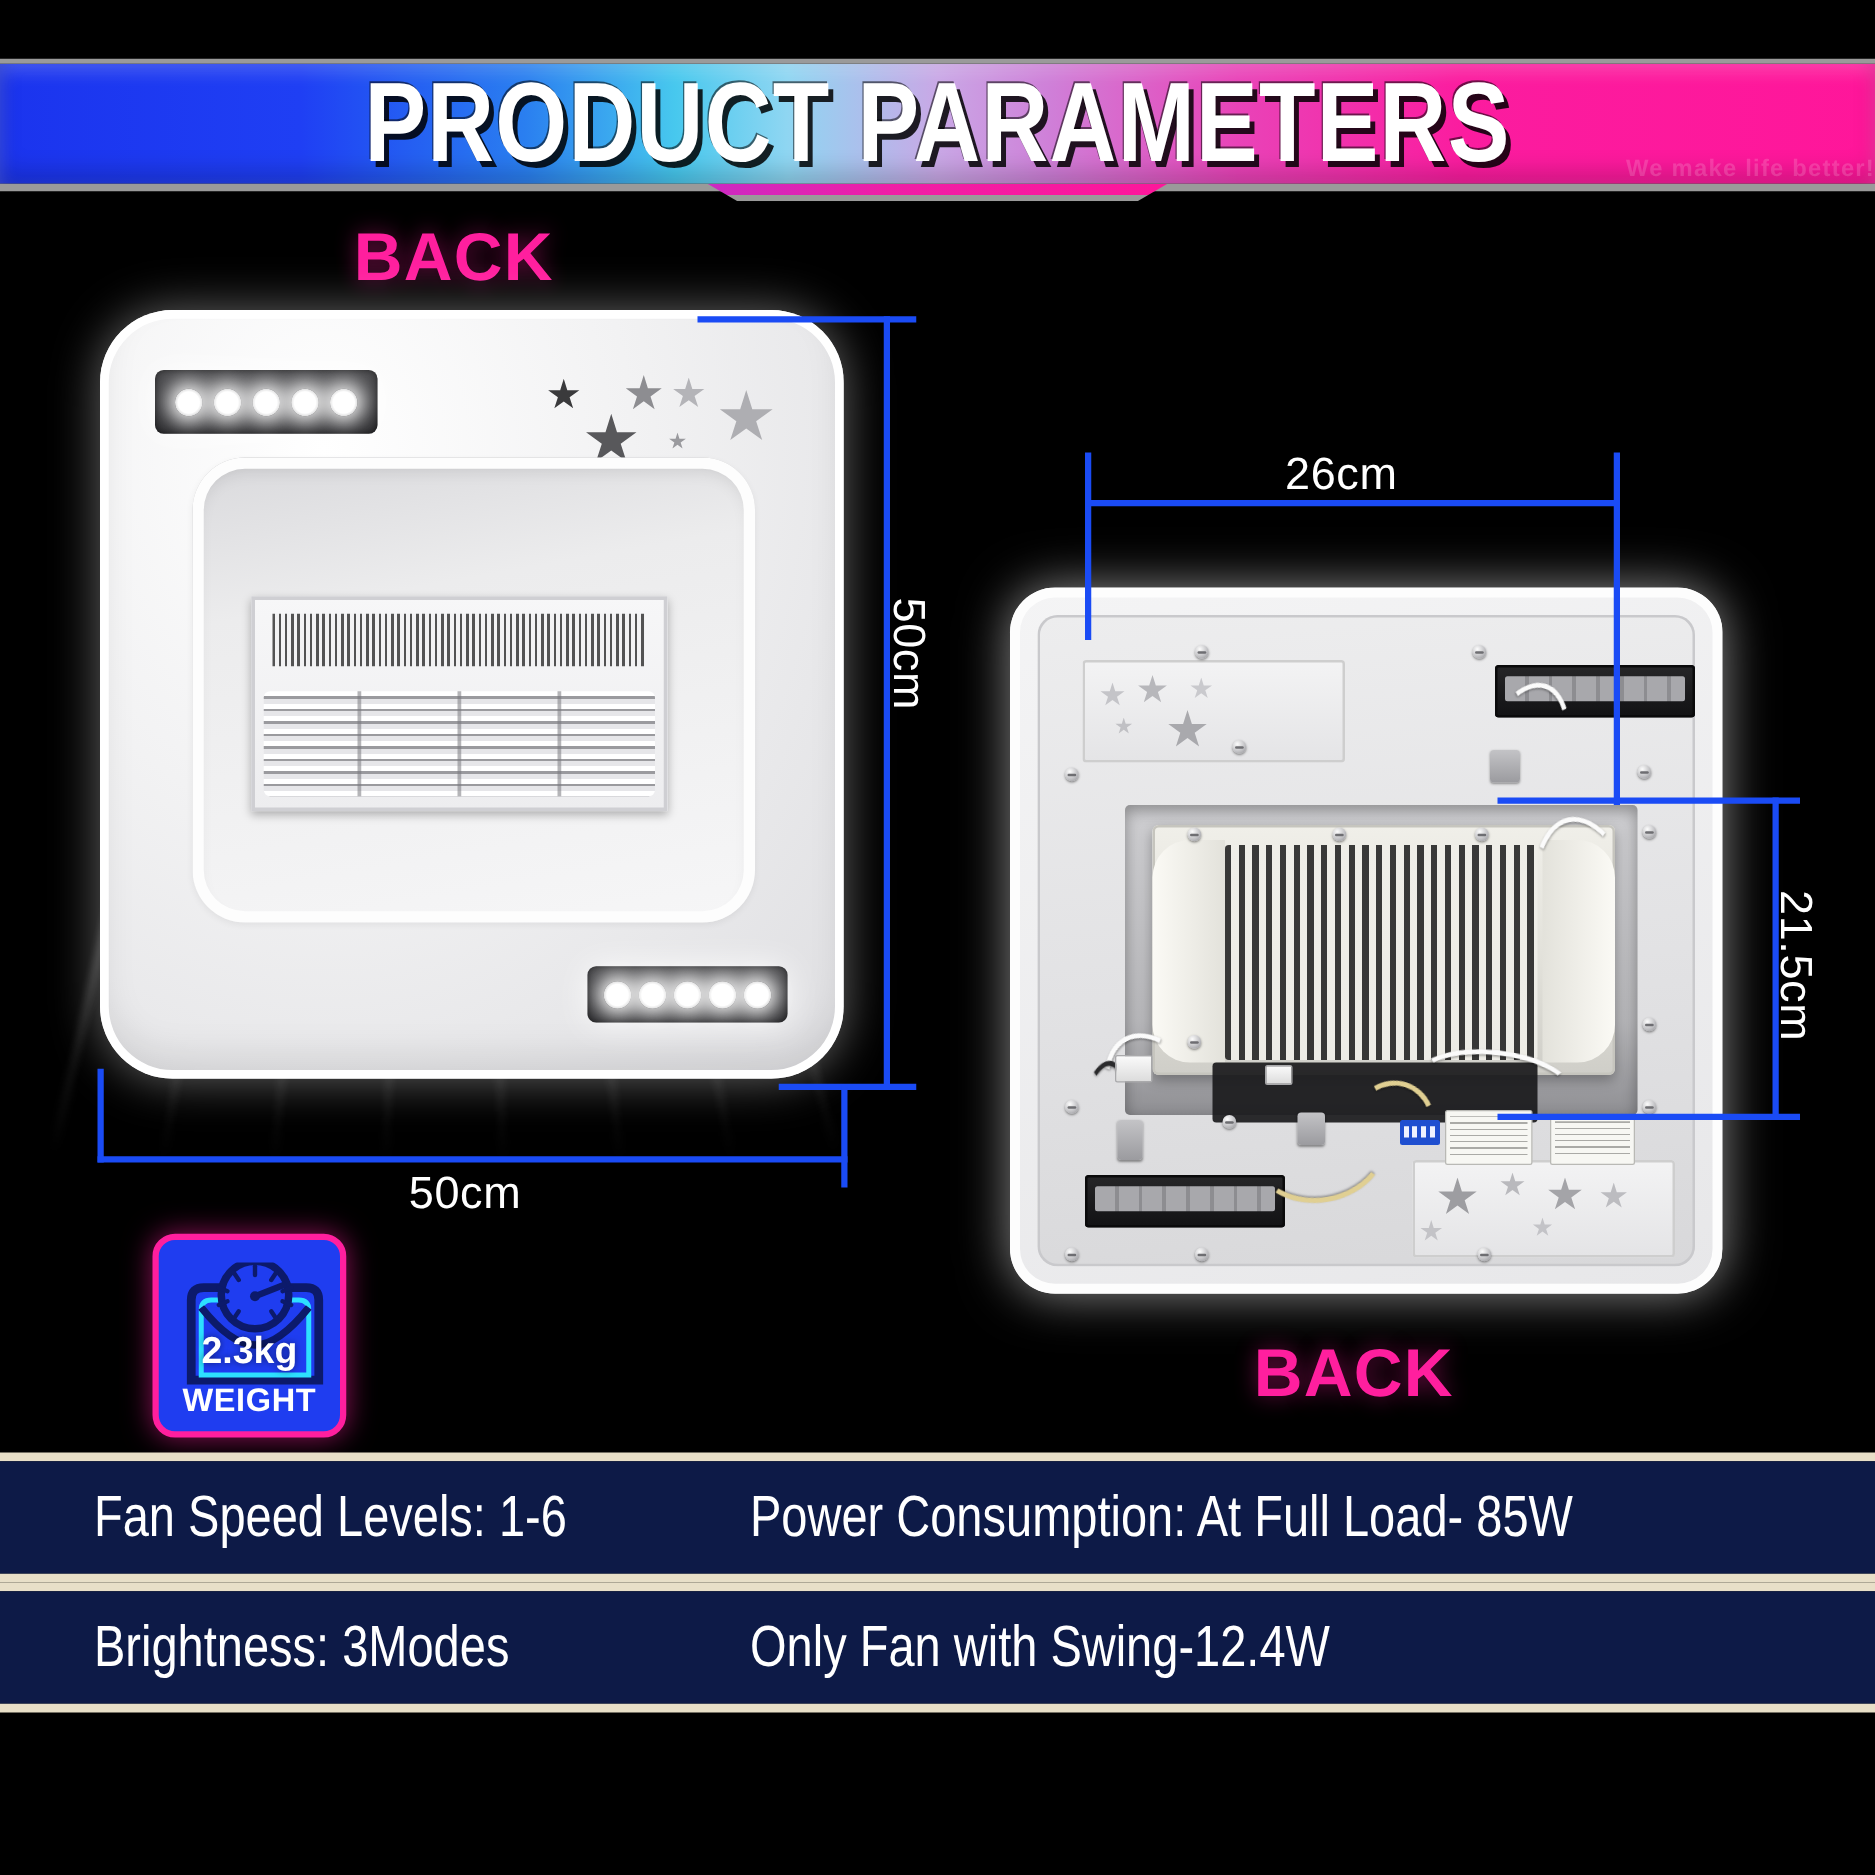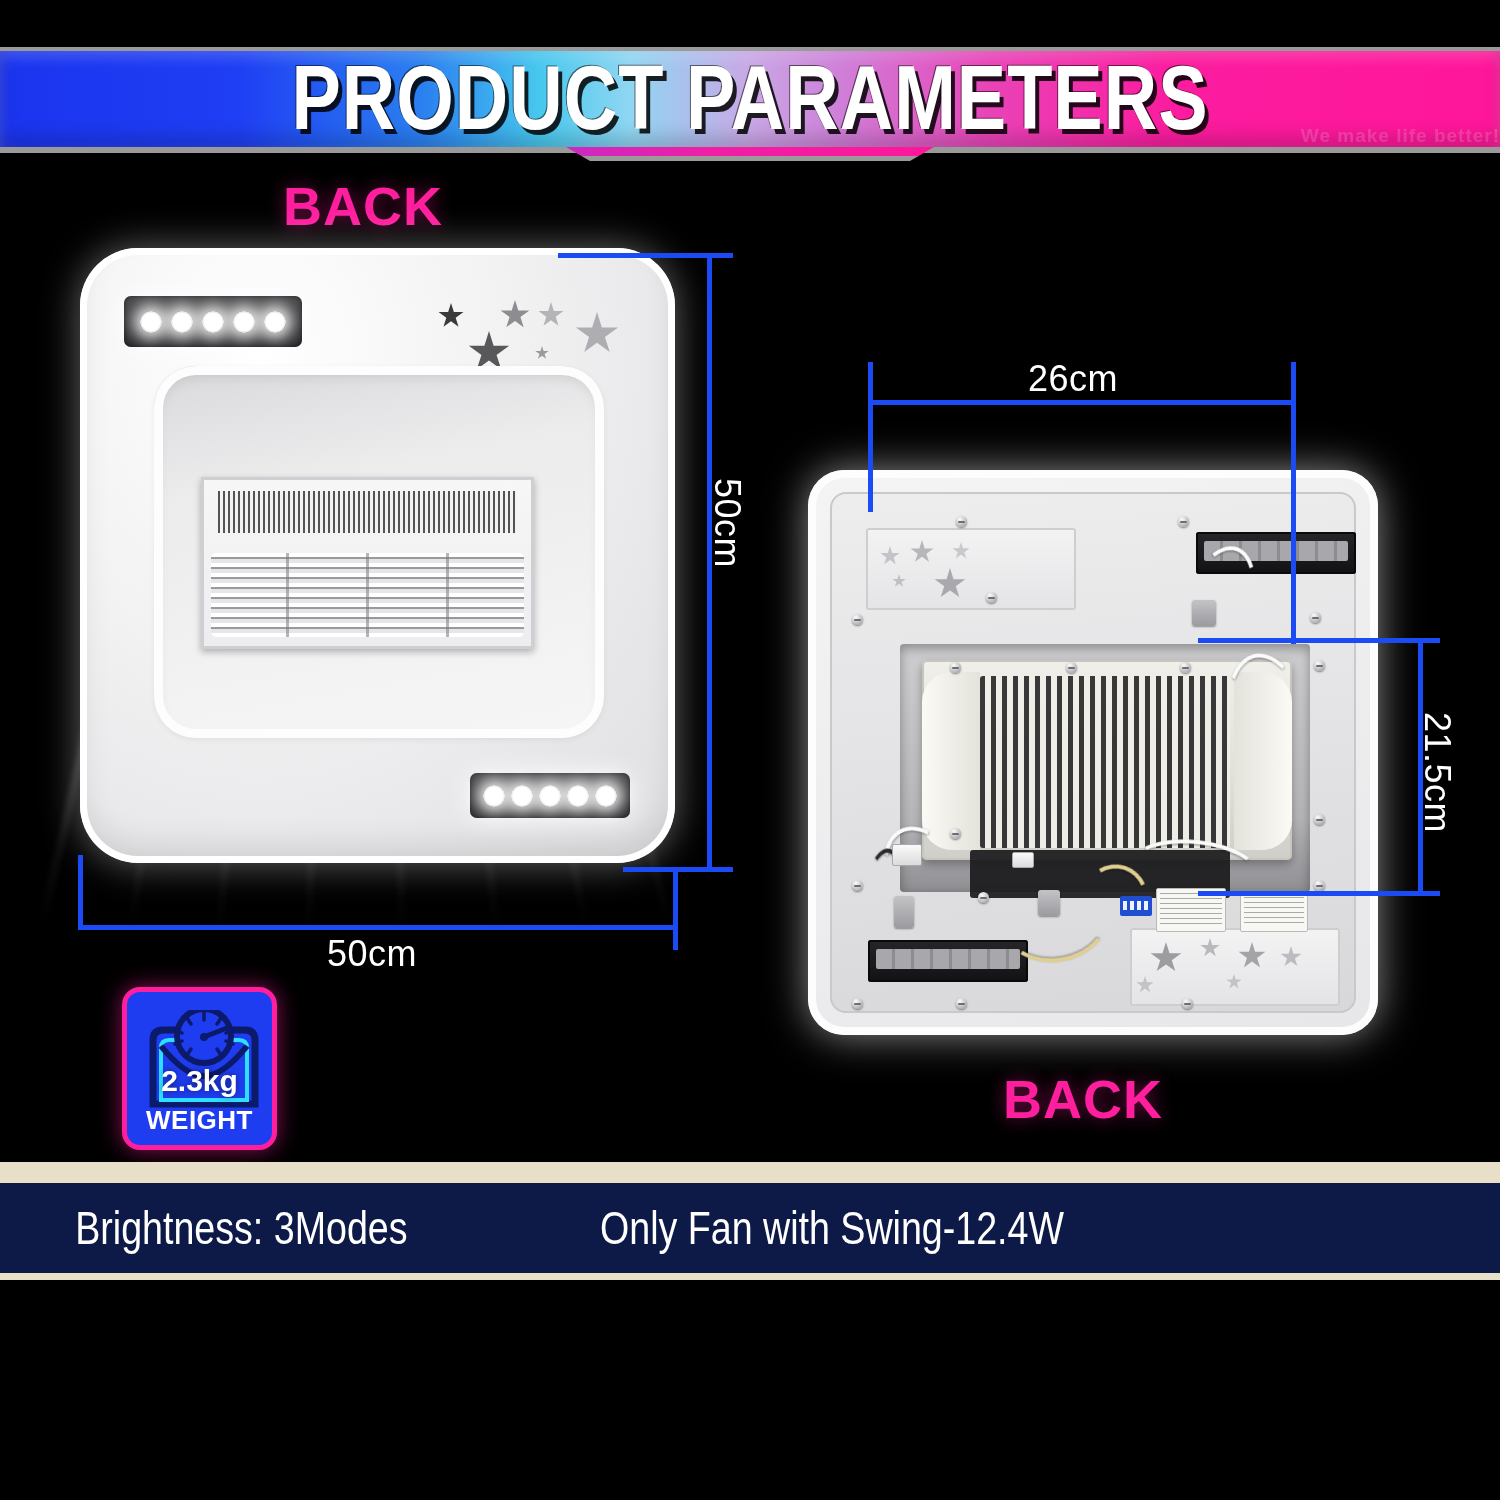--- a/index.html
+++ b/index.html
@@ -457,20 +457,24 @@
       <line x1="59" y1="27" x2="82" y2="18" stroke="#0c1a6b" stroke-width="5" stroke-linecap="round"></line>
       <circle cx="59" cy="27" r="4" fill="#0c1a6b"></circle>
     </svg>
     <div class="weight-kg">2.3kg</div>
     <div class="weight-word">WEIGHT</div>
   </div>
 
   <div class="spec-table">
     <div class="spec-divider"></div>
 
+    <div class="spec-row">
+      <div class="spec-cell spec-cell-left">Fan Speed Levels: 1-6</div>
+      <div class="spec-cell spec-cell-right">Power Consumption: At Full Load- 85W</div>
+    </div>
     <div class="spec-divider"></div>
 
     <div class="spec-divider"></div>
 
     <div class="spec-row">
       <div class="spec-cell spec-cell-left">Brightness: 3Modes</div>
       <div class="spec-cell spec-cell-right">Only Fan with Swing-12.4W</div>
     </div>
     <div class="spec-divider"></div>
   </div>

